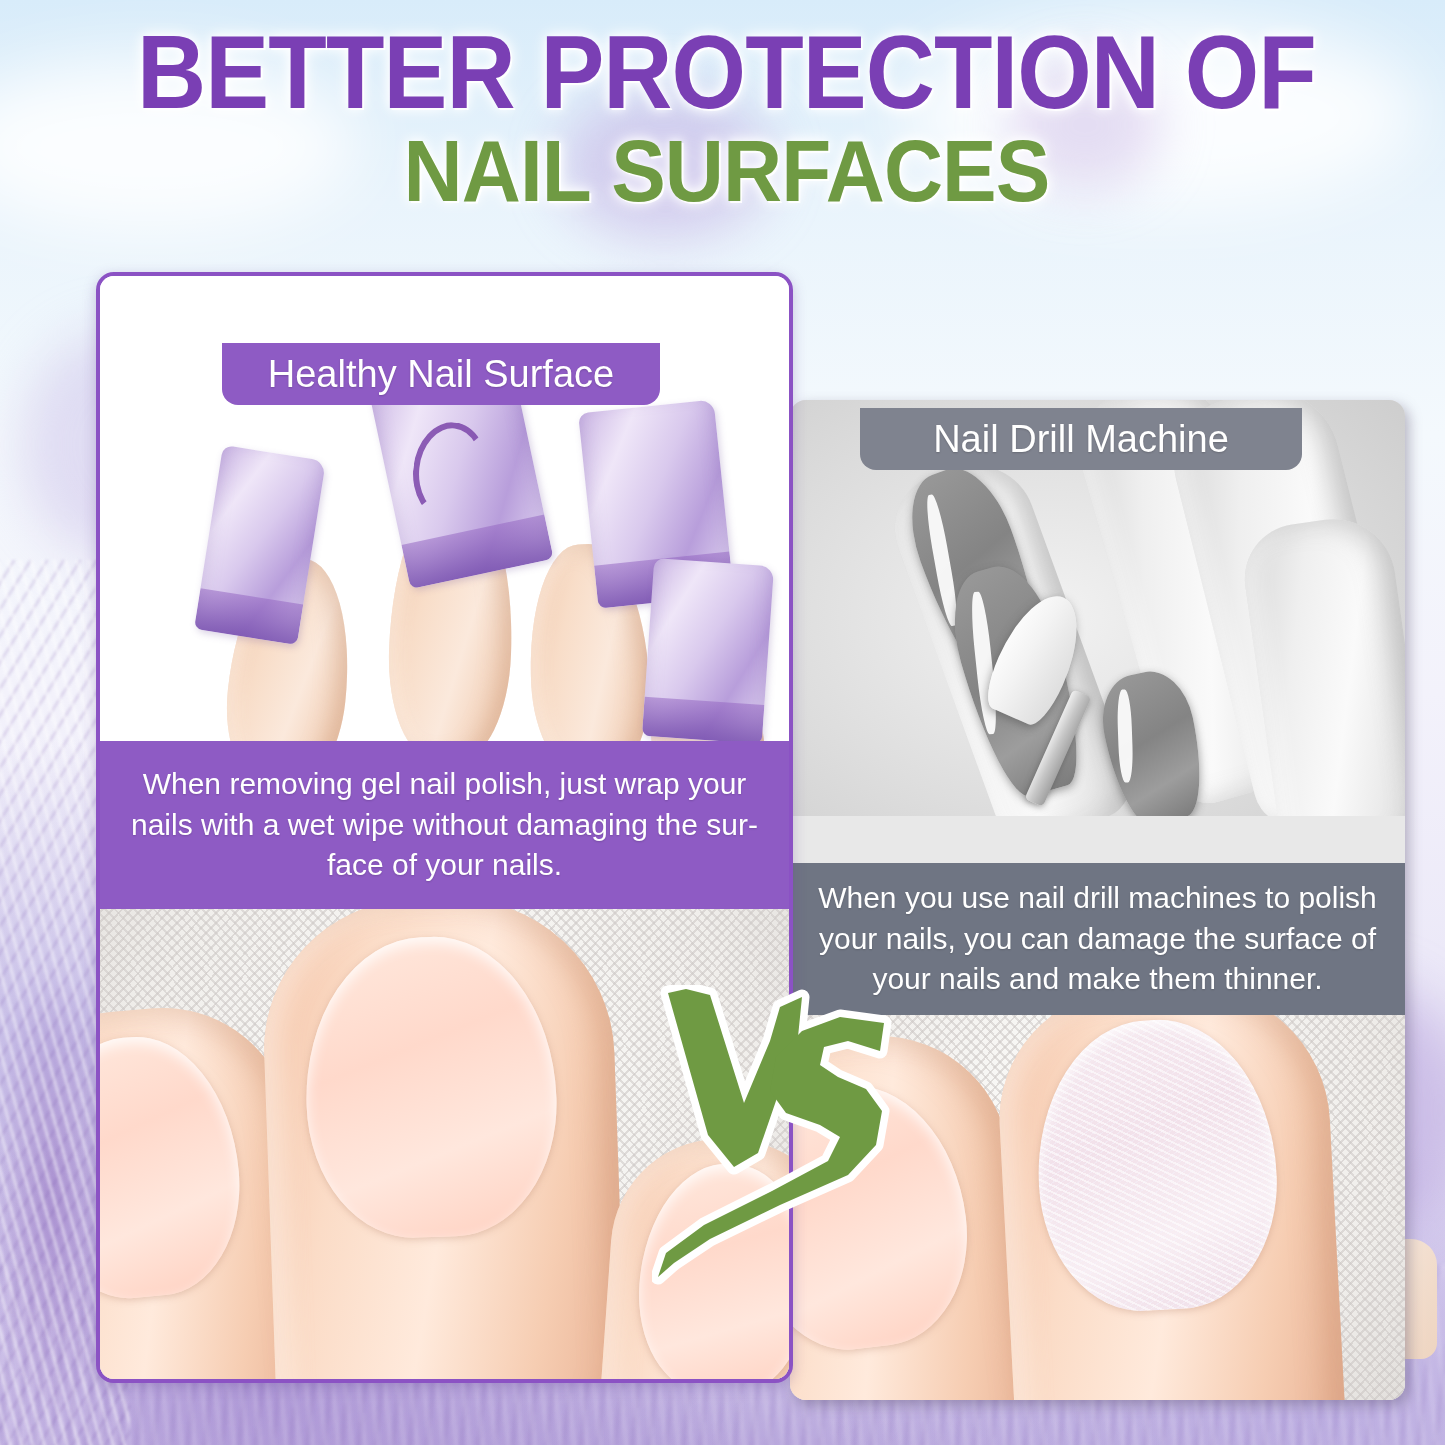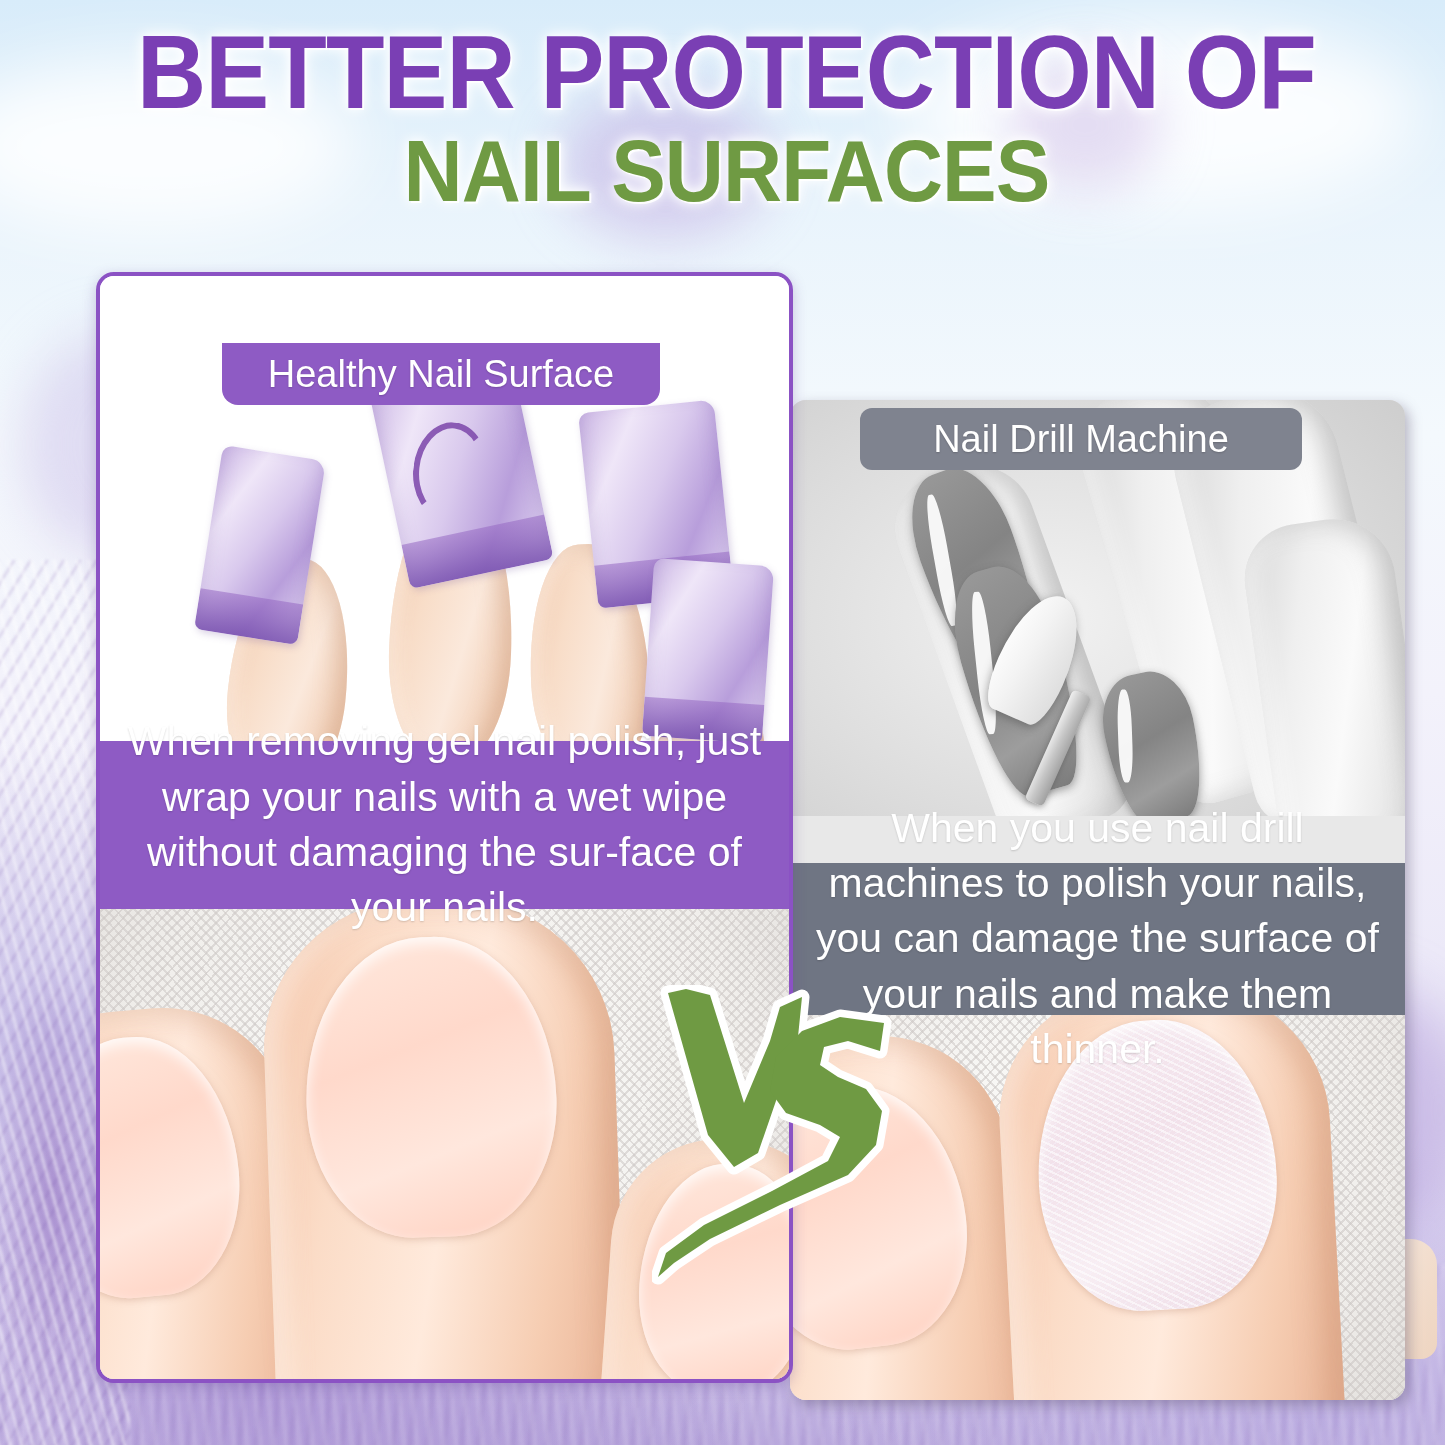--- a/index.html
+++ b/index.html
@@ -111,21 +111,21 @@
   }
   .wrap-mark{
     position:absolute;border-radius:50%;
     border:6px solid rgba(124,70,170,.85);border-bottom-color:transparent;border-right-color:transparent;
   }
 
   
   .cap{
     position:absolute;z-index:7;color:#fff;text-align:center;
     display:flex;align-items:center;justify-content:center;
-    font-size:41px;line-height:1.35;
+    font-size:30px;line-height:1.35;
     text-shadow:0 1px 2px rgba(0,0,0,.16);
   }
   .cap-purple{left:0;top:465px;width:689px;height:168px;background:#8e5bc4;padding:0 26px;box-sizing:border-box;}
   .cap-grey{left:0;top:416px;width:615px;height:152px;background:#6f7583;padding:0 22px;box-sizing:border-box;margin-top:47px;}
 
   
   .towel{
     position:absolute;inset:0;
     background:
       repeating-linear-gradient(46deg, rgba(205,200,198,.55) 0 2px, rgba(255,255,255,0) 2px 7px),
@@ -231,21 +231,21 @@
     <div class="cap cap-grey">When you use nail drill machines to polish your nails, you can damage the surface of your nails and make them thinner.</div>
 
     <div class="photo" style="left:0;top:568px;width:615px;height:432px;">
       <div class="towel"></div>
       <div class="nail-finger" style="left:-70px;top:70px;width:300px;height:430px;border-radius:120px 130px 40px 40px;transform:rotate(-7deg);"></div>
       <div class="nail-finger" style="left:215px;top:20px;width:330px;height:470px;border-radius:130px 140px 40px 40px;transform:rotate(-3deg);"></div>
       <div class="nail-plate" style="left:-40px;top:118px;width:215px;height:262px;transform:rotate(-7deg);"></div>
       <div class="nail-plate nail-damaged" style="left:248px;top:52px;width:238px;height:290px;transform:rotate(-3deg);"></div>
     </div>
 
-    <div class="badge badge-grey" style="left:70px;top:8px;border-radius:12px;">Nail Drill Machine</div>
+    <div class="badge badge-grey" style="left:70px;top:8px;">Nail Drill Machine</div>
   </div>
 
   <div class="panel panel-left">
 
     <div class="photo ph-wipes">
       <div class="finger" style="left:130px;top:282px;width:118px;height:230px;transform:rotate(6deg);"></div>
       <div class="finger" style="left:290px;top:214px;width:122px;height:270px;transform:rotate(2deg);"></div>
       <div class="finger" style="left:430px;top:268px;width:118px;height:230px;transform:rotate(-3deg);"></div>
       <div class="finger" style="left:550px;top:352px;width:112px;height:200px;transform:rotate(-7deg);"></div>
 

